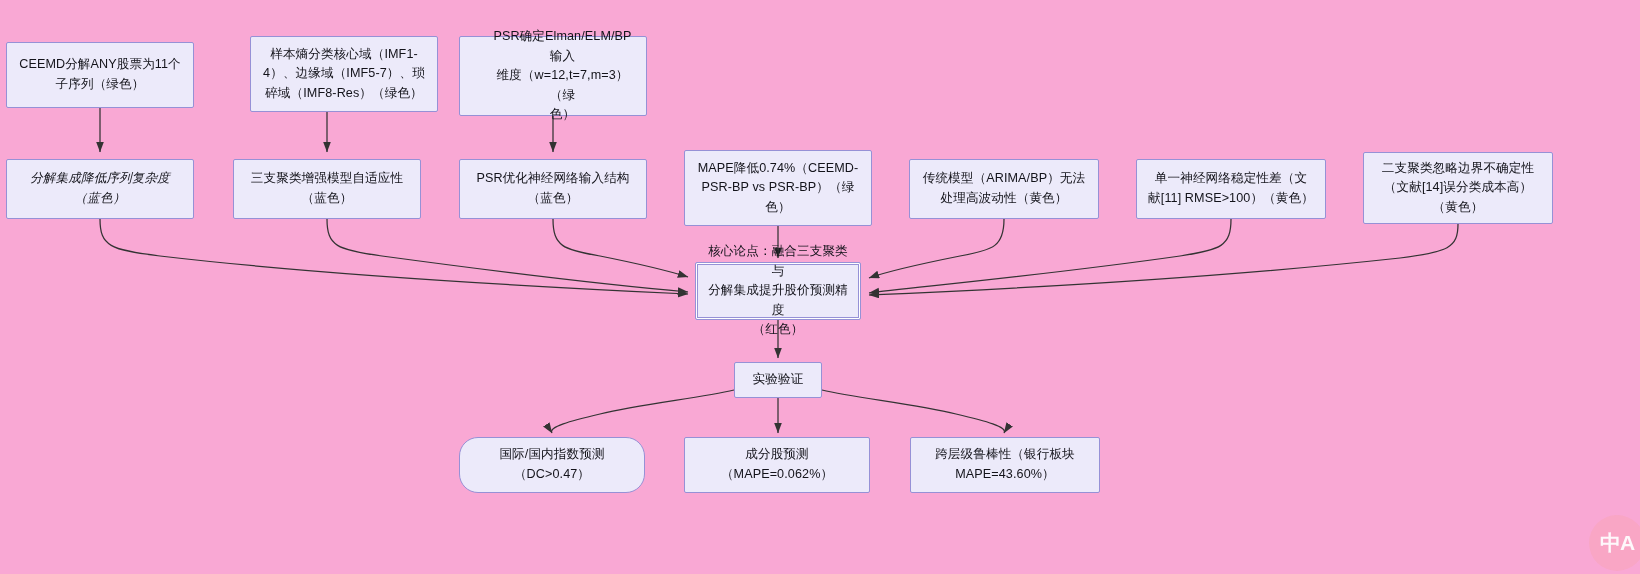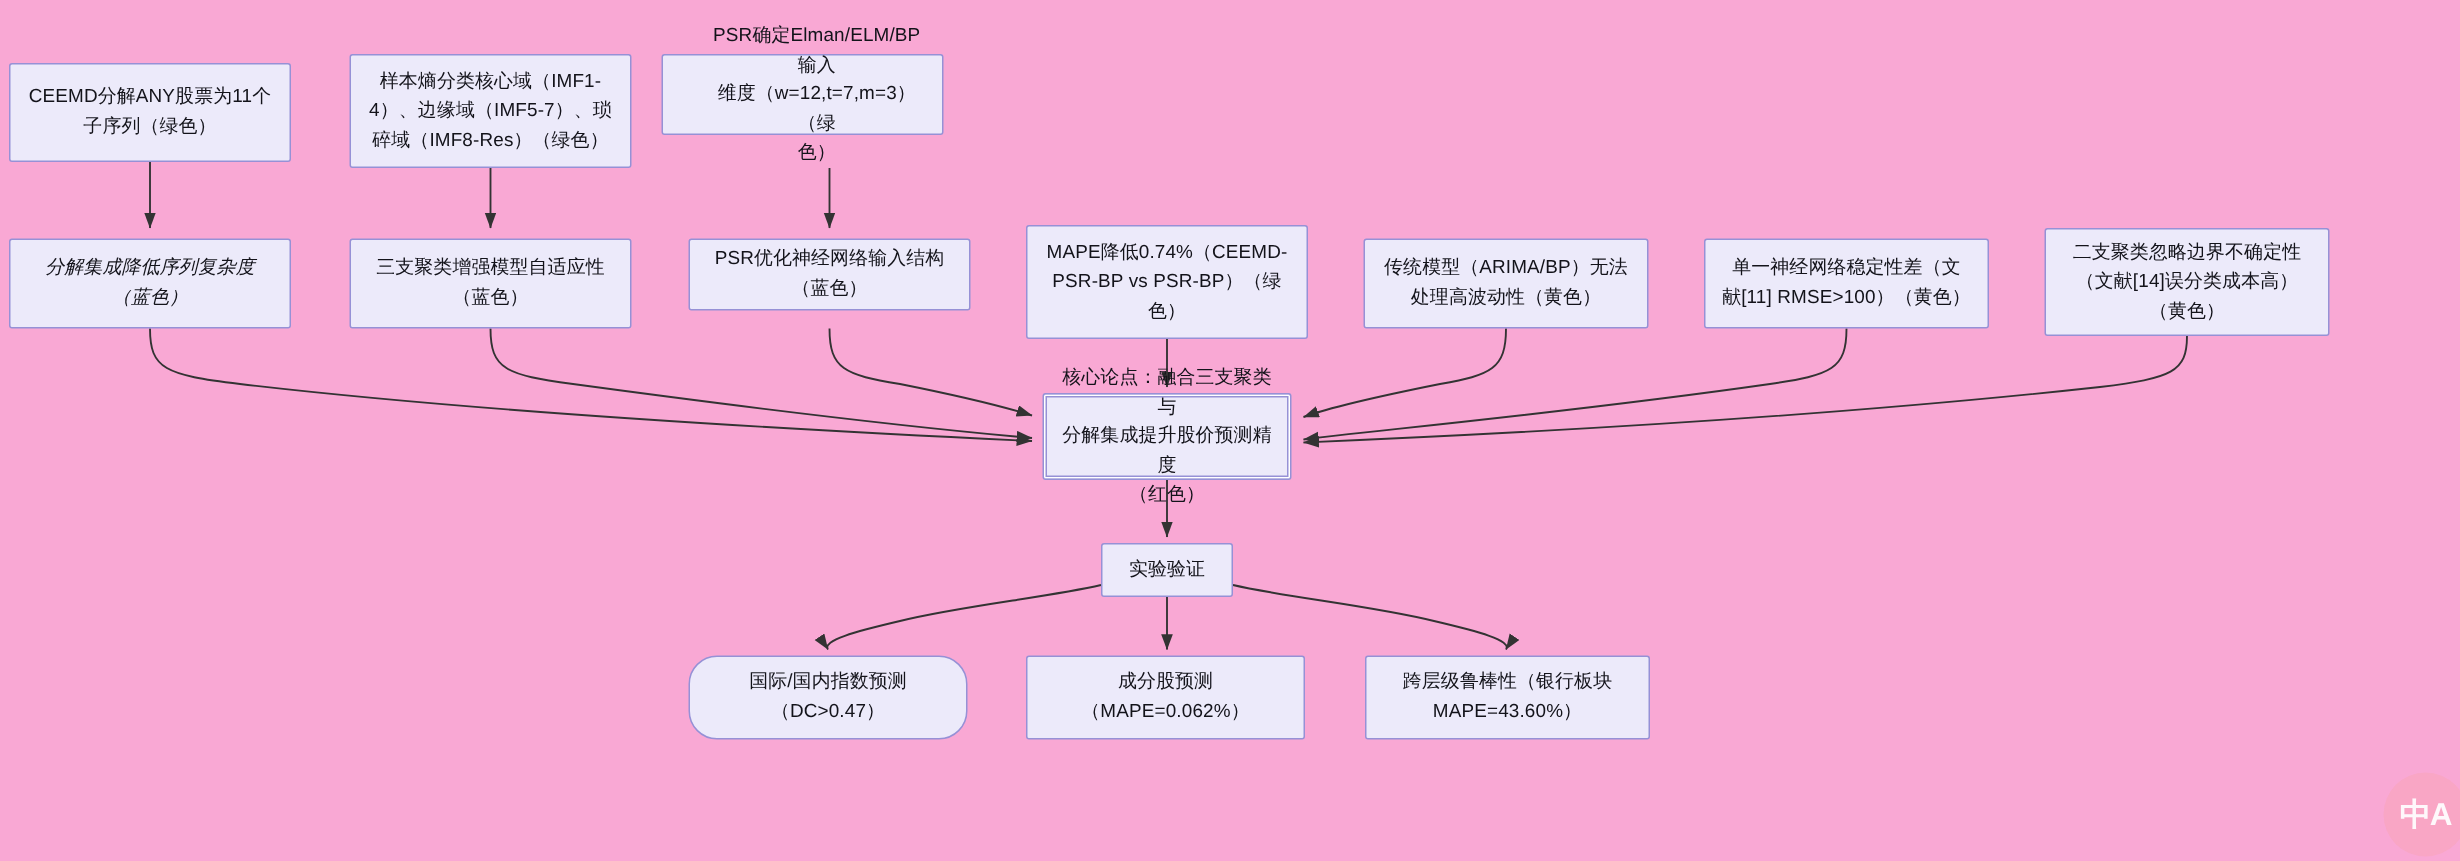--- a/index.html
+++ b/index.html
@@ -93,43 +93,43 @@
       <path d="M778,398 L778,433"></path>
       <path d="M822,390 C856,398 916,404 956,414 C986,421 1008,427 1004,433"></path>
     </g>
   </svg>
 
   <div class="node" style="left:6px;top:42px;width:188px;height:66px;">
     <span class="lbl">CEEMD分解ANY股票为11个
 子序列（绿色）</span>
   </div>
 
-  <div class="node" style="left:233px;top:36px;width:188px;height:76px;">
+  <div class="node" style="left:250px;top:36px;width:188px;height:76px;">
     <span class="lbl">样本熵分类核心域（IMF1-
 4）、边缘域（IMF5-7）、琐
 碎域（IMF8-Res）（绿色）</span>
   </div>
 
-  <div class="node" style="left:441px;top:36px;width:188px;height:54px;padding-left:28px;">
+  <div class="node" style="left:459px;top:36px;width:188px;height:80px;padding-left:28px;">
     <span class="lbl">PSR确定Elman/ELM/BP输入
 维度（w=12,t=7,m=3）（绿
 色）</span>
   </div>
 
   <div class="node" style="left:6px;top:159px;width:188px;height:60px;font-style:italic;">
     <span class="lbl">分解集成降低序列复杂度
 （蓝色）</span>
   </div>
 
   <div class="node" style="left:233px;top:159px;width:188px;height:60px;">
     <span class="lbl">三支聚类增强模型自适应性
 （蓝色）</span>
   </div>
 
-  <div class="node" style="left:459px;top:159px;width:188px;height:48px;">
+  <div class="node" style="left:459px;top:159px;width:188px;height:60px;">
     <span class="lbl">PSR优化神经网络输入结构
 （蓝色）</span>
   </div>
 
   <div class="node" style="left:684px;top:150px;width:188px;height:76px;">
     <span class="lbl">MAPE降低0.74%（CEEMD-
 PSR-BP vs PSR-BP）（绿
 色）</span>
   </div>
 

